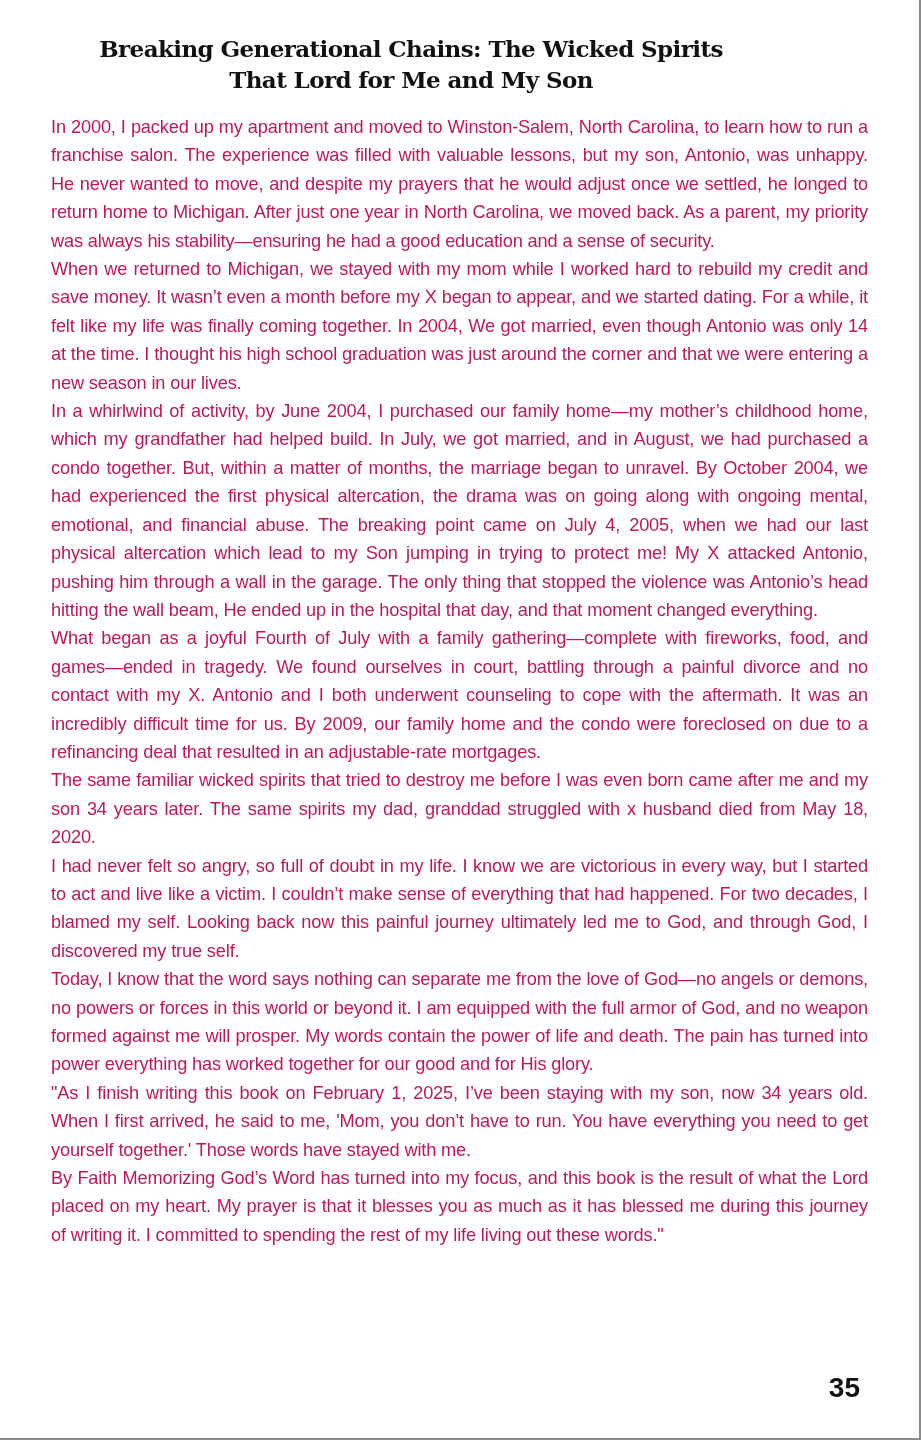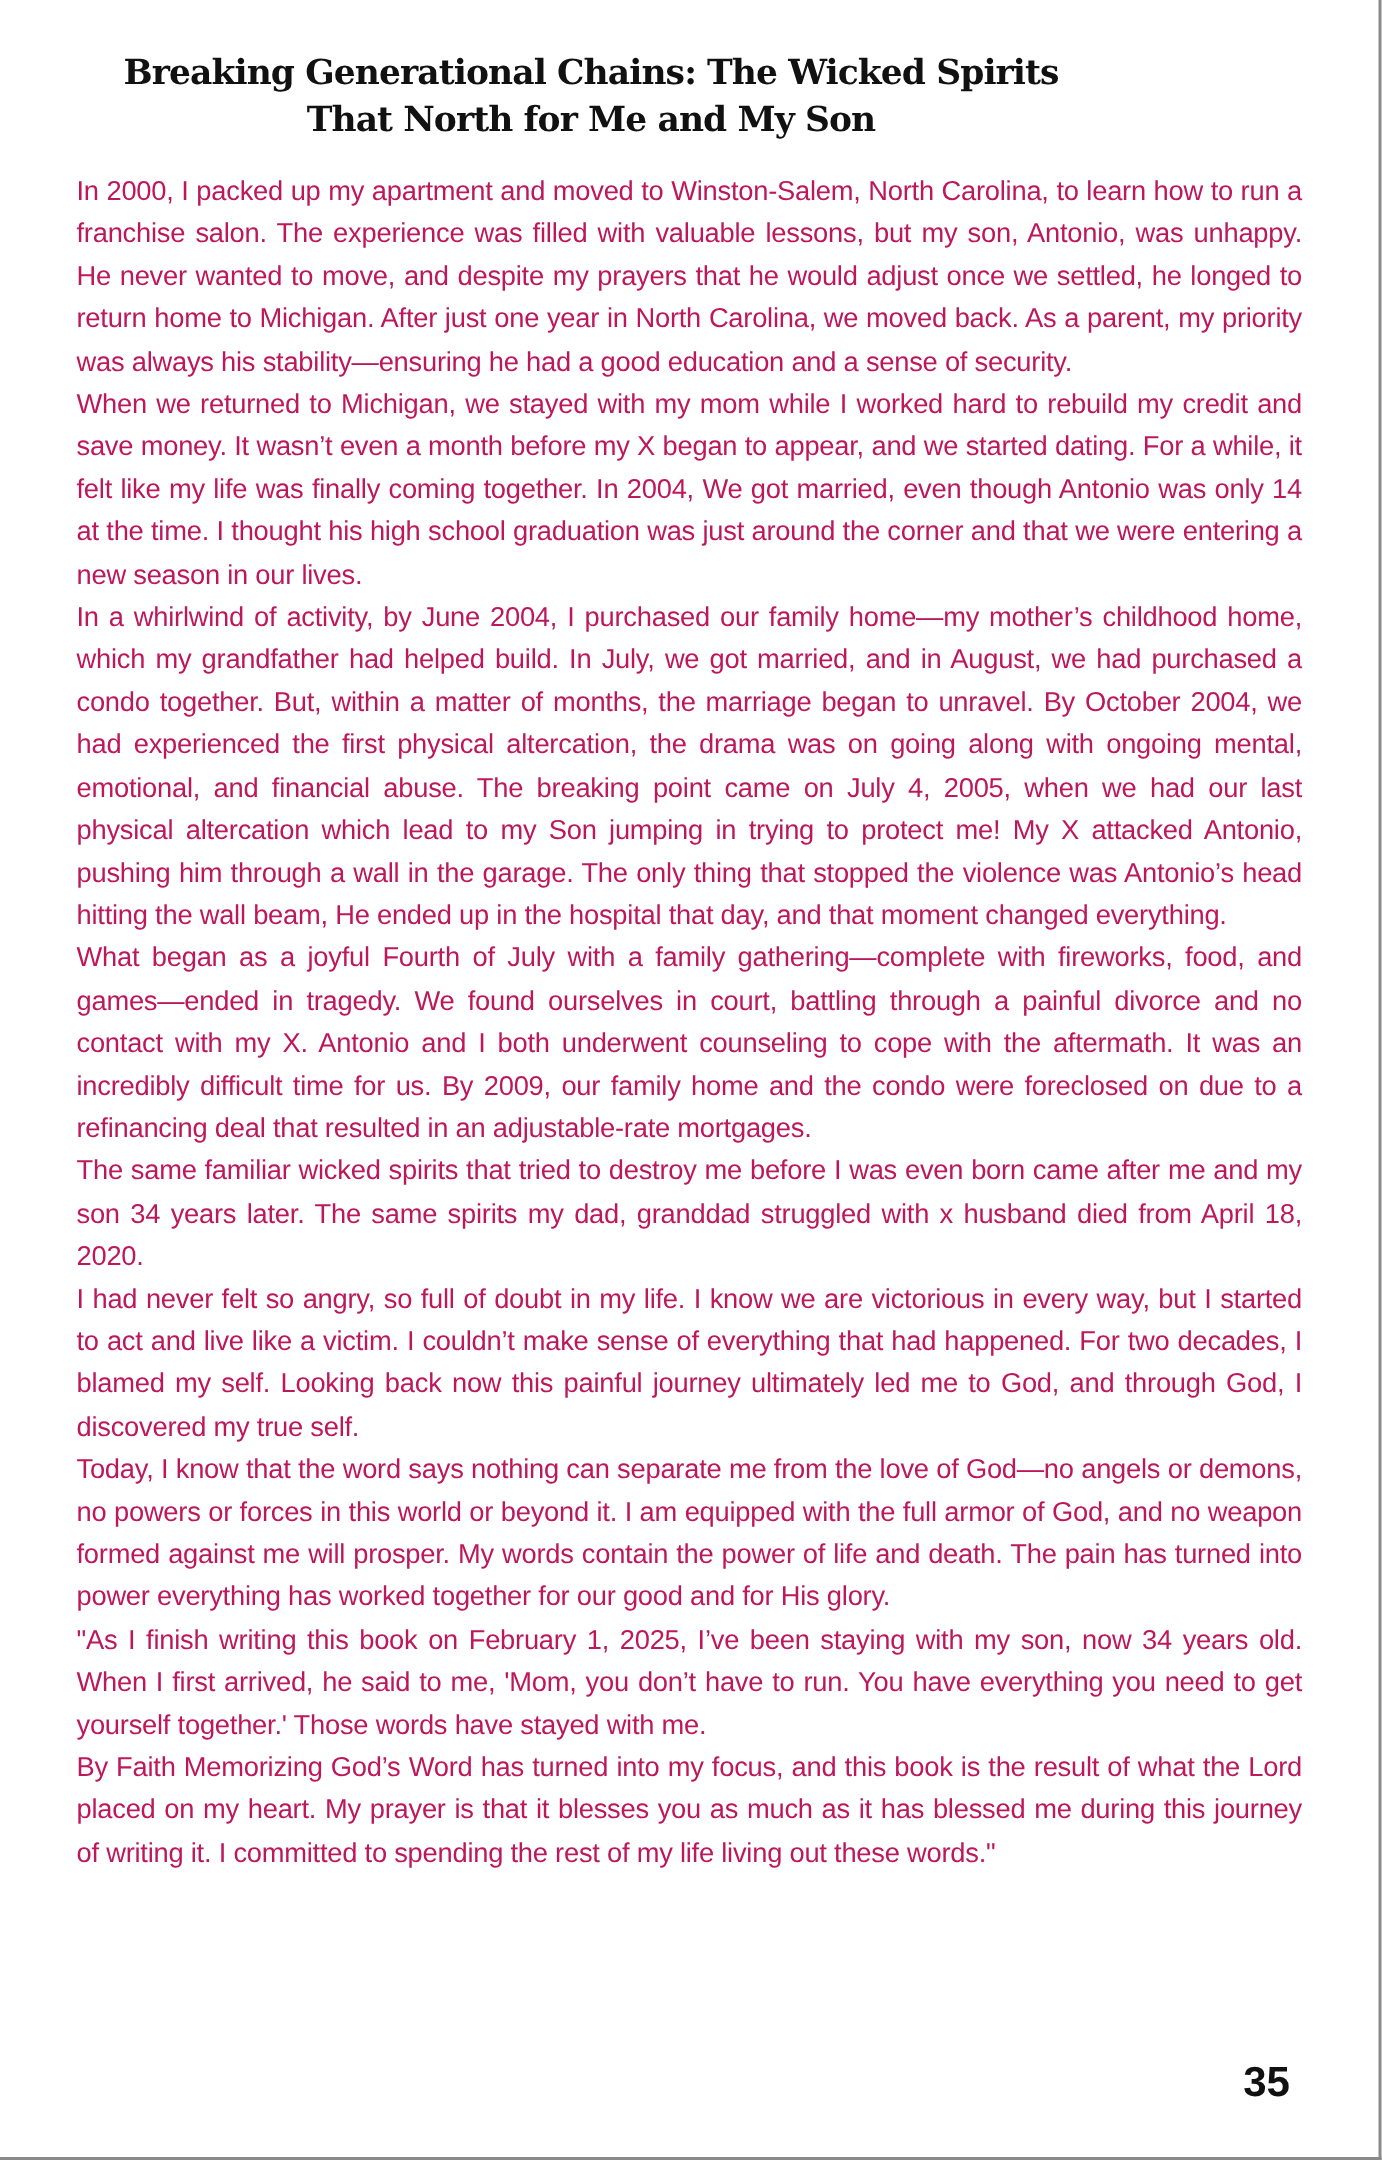--- a/index.html
+++ b/index.html
@@ -18,21 +18,21 @@
       left: 0;
       top: 0;
       width: 919px;
       height: 1438px;
       background: #ffffff;
       border-right: 2px solid #8a8a8a;
       border-bottom: 2px solid #8a8a8a;
     }
     .title {
       position: absolute;
-      left: 0;
+      left: 17px;
       top: 18px;
       width: 788px;
       text-align: center;
       font-family: "DejaVu Serif", "Liberation Serif", serif;
       font-weight: bold;
       font-size: 23px;
       line-height: 31px;
       color: #111111;
       letter-spacing: -0.6px;
     }
@@ -66,29 +66,29 @@
       color: #111111;
     }
   </style>
 </head>
 <body>
 
 <div class="page">
 
   <h1 class="title">
     <span>Breaking Generational Chains: The Wicked Spirits</span>
-    <span>That North for Me and My Son</span>
+    <span>That Lord for Me and My Son</span>
   </h1>
 
   <div class="body-text">
     <p class="para">In 2000, I packed up my apartment and moved to Winston-Salem, North Carolina, to learn how to run a franchise salon. The experience was filled with valuable lessons, but my son, Antonio, was unhappy. He never wanted to move, and despite my prayers that he would adjust once we settled, he longed to return home to Michigan. After just one year in North Carolina, we moved back. As a parent, my priority was always his stability—ensuring he had a good education and a sense of security.</p>
     <p class="para">When we returned to Michigan, we stayed with my mom while I worked hard to rebuild my credit and save money. It wasn’t even a month before my X began to appear, and we started dating. For a while, it felt like my life was finally coming together. In 2004, We got married, even though Antonio was only 14 at the time. I thought his high school graduation was just around the corner and that we were entering a new season in our lives.</p>
     <p class="para">In a whirlwind of activity, by June 2004, I purchased our family home—my mother’s childhood home, which my grandfather had helped build. In July, we got married, and in August, we had purchased a condo together. But, within a matter of months, the marriage began to unravel. By October 2004, we had experienced the first physical altercation, the drama was on going along with ongoing mental, emotional, and financial abuse. The breaking point came on July 4, 2005, when we had our last physical altercation which lead to my Son jumping in trying to protect me! My X attacked Antonio, pushing him through a wall in the garage. The only thing that stopped the violence was Antonio’s head hitting the wall beam, He ended up in the hospital that day, and that moment changed everything.</p>
     <p class="para">What began as a joyful Fourth of July with a family gathering—complete with fireworks, food, and games—ended in tragedy. We found ourselves in court, battling through a painful divorce and no contact with my X. Antonio and I both underwent counseling to cope with the aftermath. It was an incredibly difficult time for us. By 2009, our family home and the condo were foreclosed on due to a refinancing deal that resulted in an adjustable-rate mortgages.</p>
-    <p class="para">The same familiar wicked spirits that tried to destroy me before I was even born came after me and my son 34 years later. The same spirits my dad, granddad struggled with x husband died from April 18, 2020.</p>
+    <p class="para">The same familiar wicked spirits that tried to destroy me before I was even born came after me and my son 34 years later. The same spirits my dad, granddad struggled with x husband died from May 18, 2020.</p>
     <p class="para">I had never felt so angry, so full of doubt in my life. I know we are victorious in every way, but I started to act and live like a victim. I couldn’t make sense of everything that had happened. For two decades, I blamed my self. Looking back now this painful journey ultimately led me to God, and through God, I discovered my true self.</p>
     <p class="para">Today, I know that the word says nothing can separate me from the love of God—no angels or demons, no powers or forces in this world or beyond it. I am equipped with the full armor of God, and no weapon formed against me will prosper. My words contain the power of life and death. The pain has turned into power everything has worked together for our good and for His glory.</p>
     <p class="para">"As I finish writing this book on February 1, 2025, I’ve been staying with my son, now 34 years old. When I first arrived, he said to me, 'Mom, you don’t have to run. You have everything you need to get yourself together.' Those words have stayed with me.</p>
     <p class="para">By Faith Memorizing God’s Word has turned into my focus, and this book is the result of what the Lord placed on my heart. My prayer is that it blesses you as much as it has blessed me during this journey of writing it. I committed to spending the rest of my life living out these words."</p>
   </div>
 
   <div class="page-number">35</div>
 
 </div>
 

